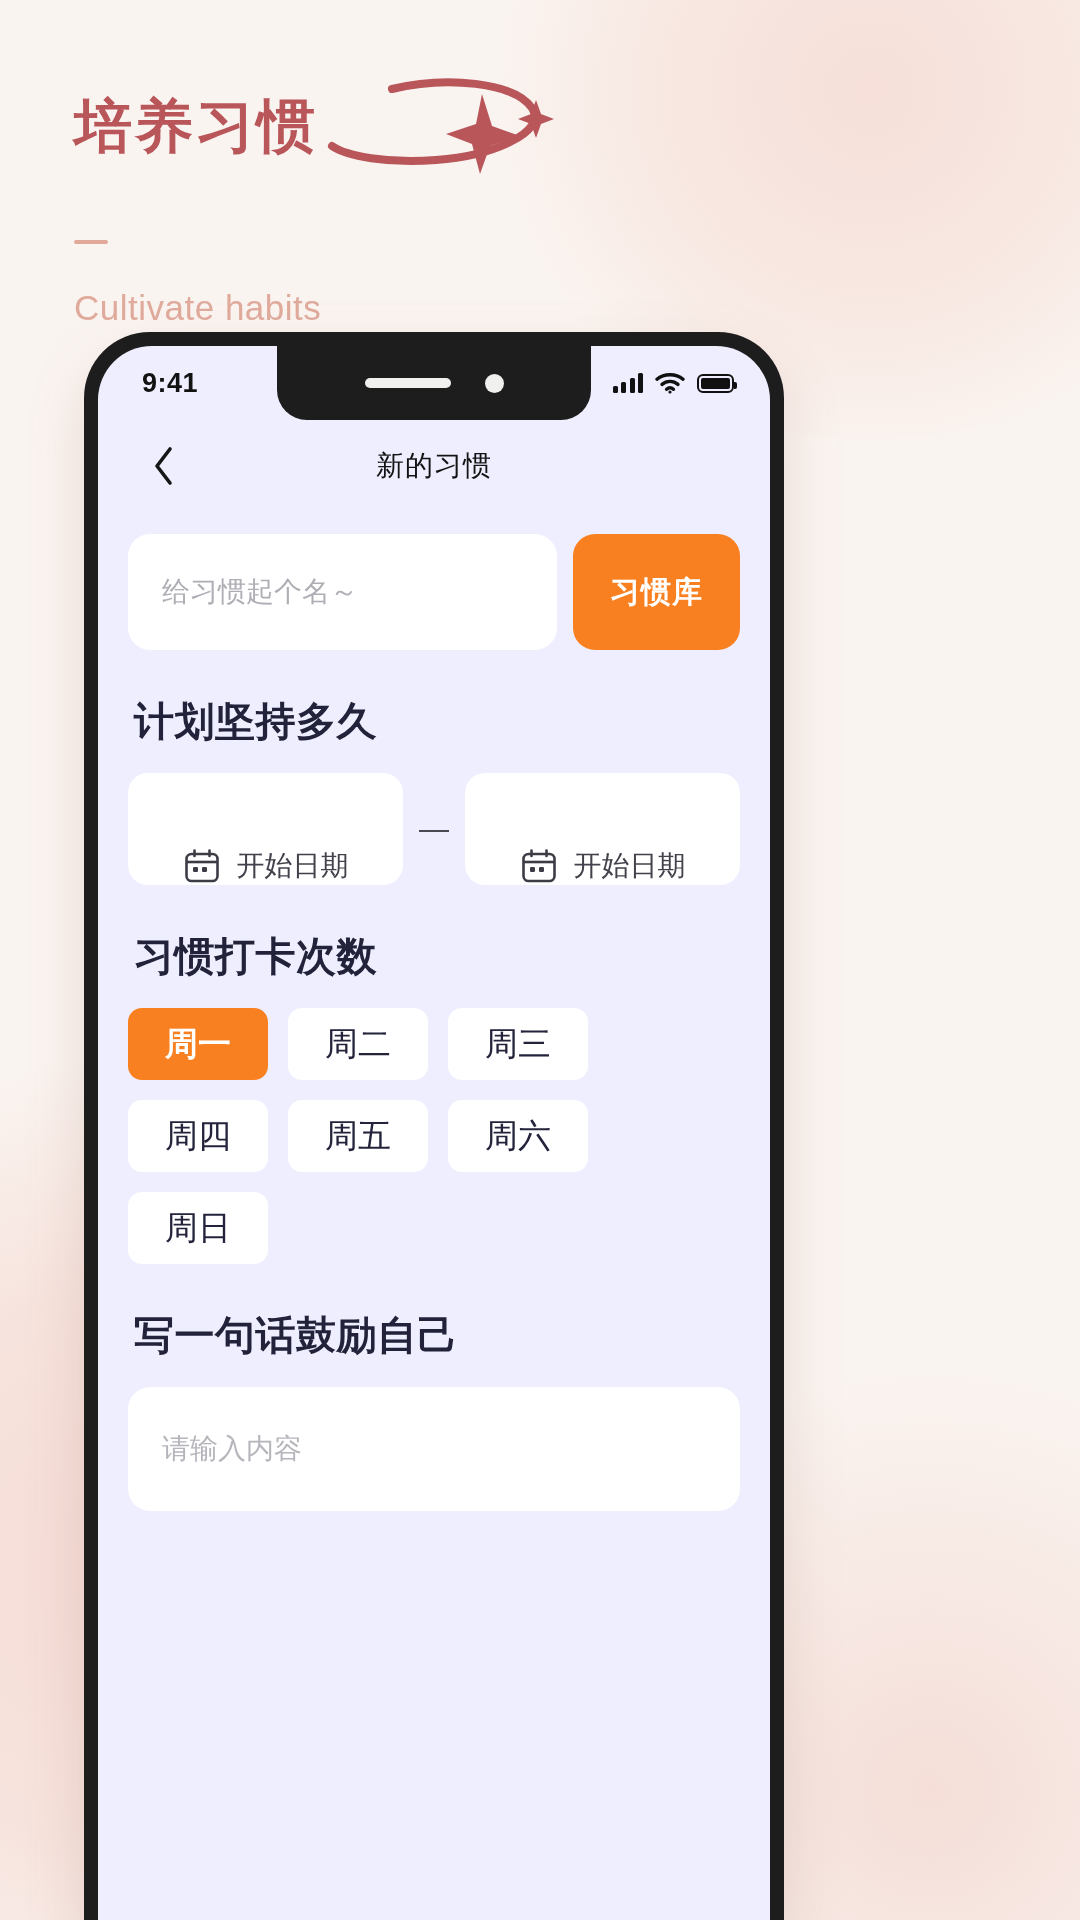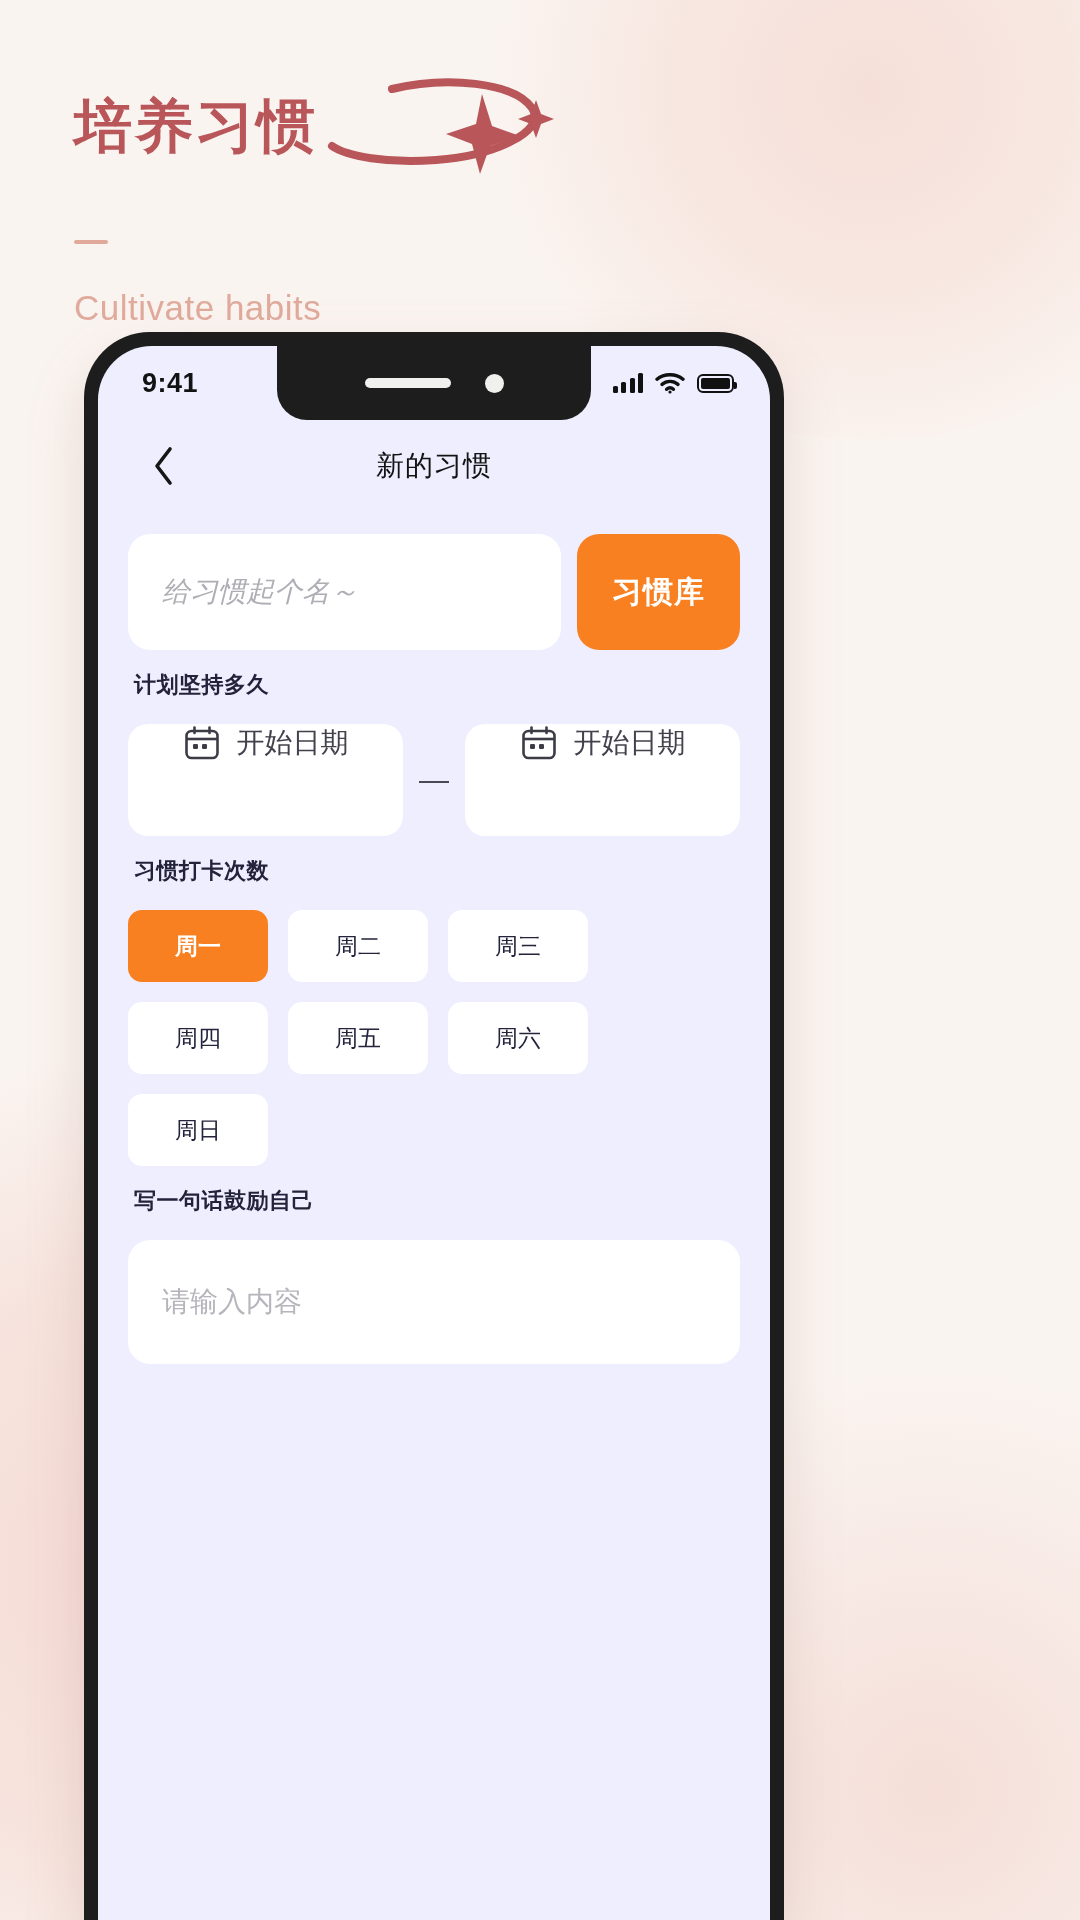--- a/index.html
+++ b/index.html
@@ -124,49 +124,49 @@
   }
 
   
   .content { padding:22px 30px 0 30px; }
 
   .row-name { display:flex; gap:16px; align-items:stretch; }
   .name-input {
     flex:1; height:116px; background:#fff; border:none; outline:none;
     border-radius:22px; padding:0 34px;
     font-family:"Liberation Sans", sans-serif;
-    font-size:28px; color:#2b2b2b;font-style:italic;
+    font-size:28px; color:#2b2b2b;
   }
   .name-input::placeholder { color:#aeaeb5; }
   .lib-btn {
     width:178px; height:116px; border:none; border-radius:22px;
     background:#f98020; color:#fff;
     font-family:"Liberation Sans", sans-serif;
     font-size:30px; font-weight:600; letter-spacing:1px;
     display:flex; align-items:center; justify-content:center;
   }
 
   .sec-title {
-    margin:20px 0 24px 6px;
-    font-size:22px; font-weight:700; color:#22223a; letter-spacing:.5px;
+    margin:44px 0 24px 6px;
+    font-size:40px; font-weight:700; color:#22223a; letter-spacing:.5px;
   }
 
   .row-date { display:flex; align-items:center; gap:0; }
   .date-card {
     flex:1; height:112px; background:#fff; border-radius:20px;
-    display:flex; align-items:flex-start; justify-content:center; gap:16px;
+    display:flex; align-items:flex-end; justify-content:center; gap:16px;
   }
   .date-label { font-size:28px; color:#42424c; }
   .date-dash { width:62px; text-align:center; color:#4a4a55; font-size:30px; }
 
   .days { display:flex; flex-wrap:wrap; gap:20px; margin-top:4px; }
   .day-chip {
     width:140px; height:72px; border-radius:14px;
     background:#fff; color:#23233c;
-    font-size:23px; font-weight:500;
+    font-size:33px; font-weight:500;
     display:flex; align-items:center; justify-content:center;
     border:none; font-family:"Liberation Sans", sans-serif;
   }
   .day-chip.active { background:#f98020; color:#fff; font-weight:600; }
 
   .note-input {
     width:100%; height:124px; background:#fff; border:none; outline:none;
     border-radius:22px; padding:0 34px;
     font-family:"Liberation Sans", sans-serif;
     font-size:28px; color:#2b2b2b;

